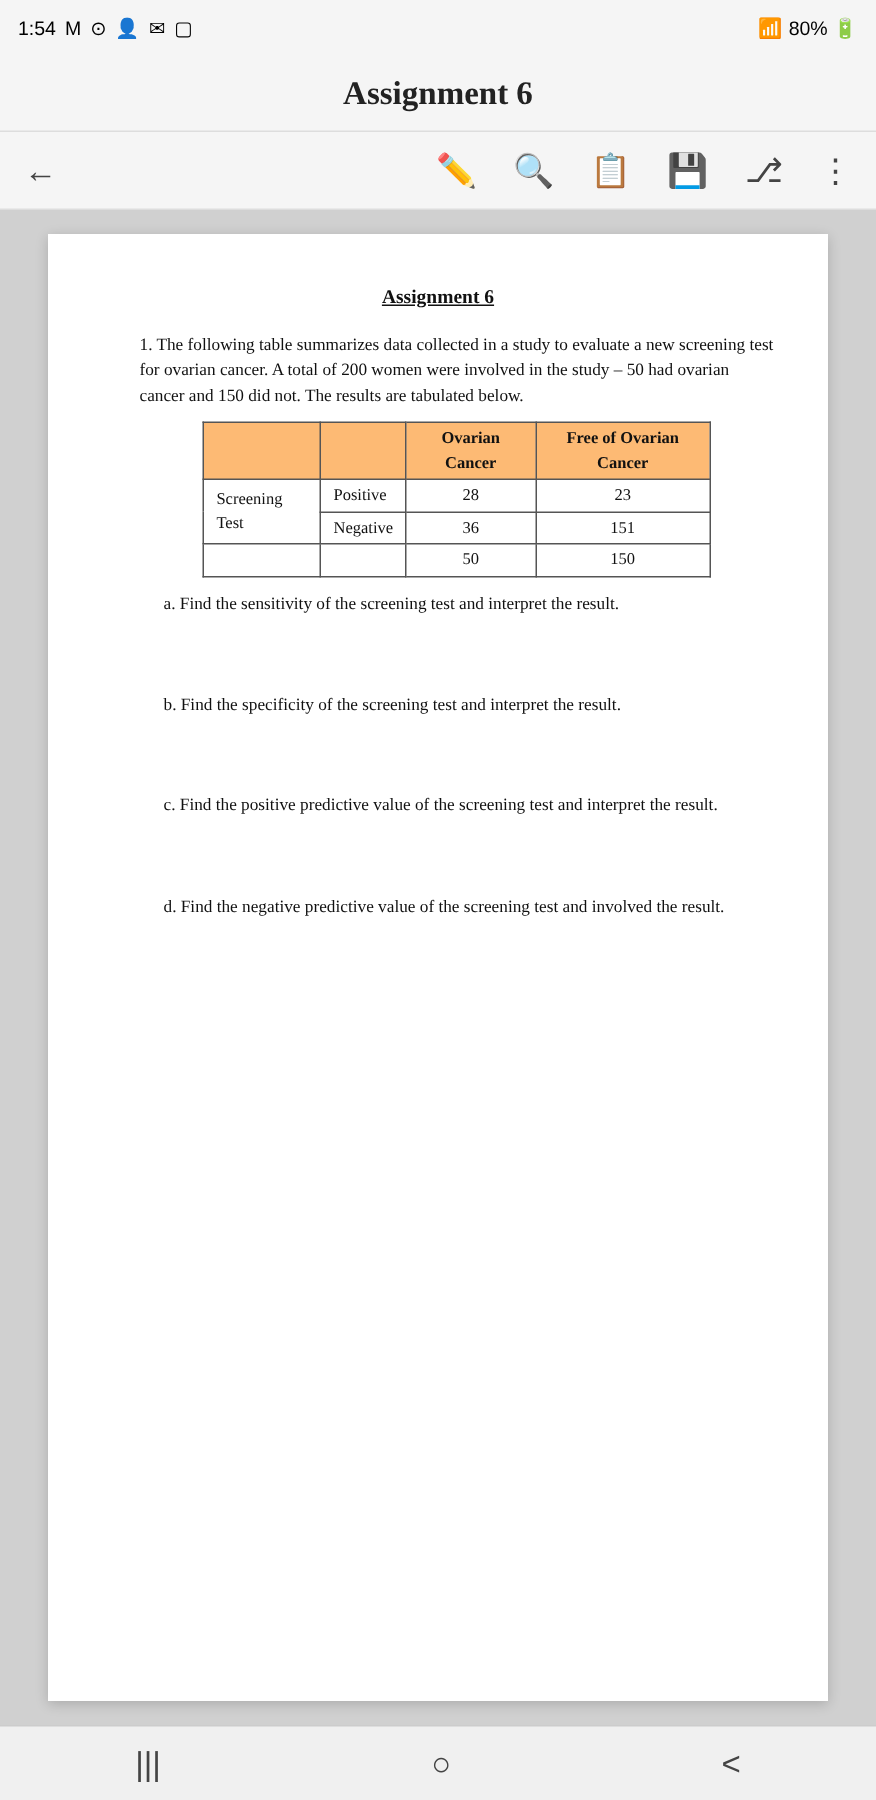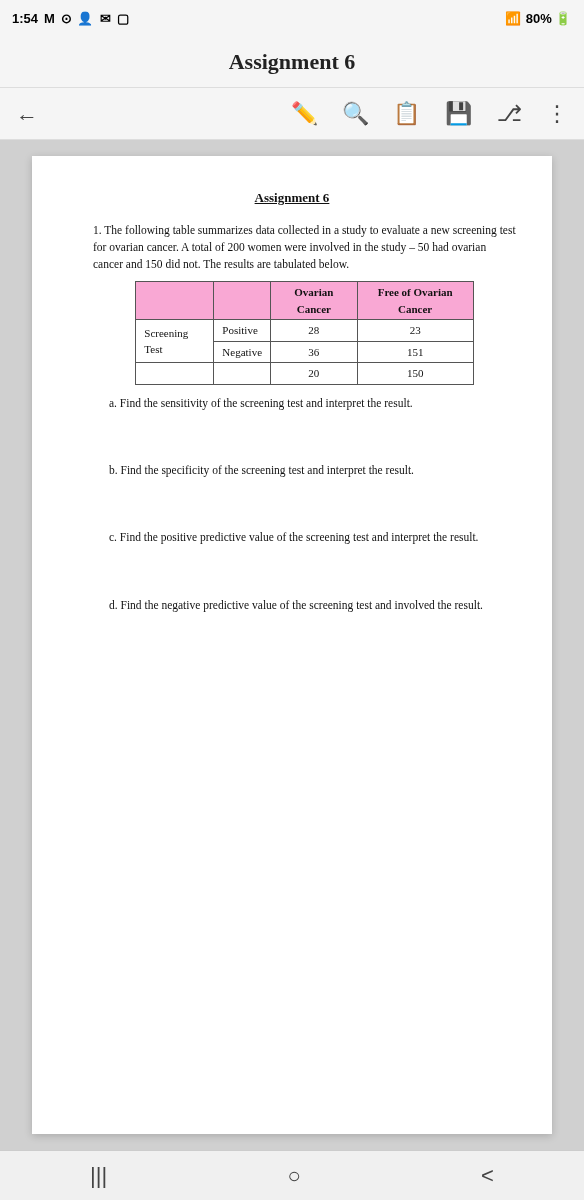--- a/index.html
+++ b/index.html
@@ -15,21 +15,21 @@
     
     .status-bar {
       width: 100%;
       height: 36px;
       background: #f5f5f5;
       display: flex;
       align-items: center;
       justify-content: space-between;
       padding: 0 12px;
       font-size: 13px;
-      font-weight: bold;
+      font-weight: normal;
     }
     .status-left {
       display: flex;
       align-items: center;
       gap: 6px;
       font-size: 13px;
     }
     .status-right {
       display: flex;
       align-items: center;
@@ -135,21 +135,21 @@
     .screening-table td, .screening-table th {
       border: 1px solid #555;
       padding: 2px 8px;
       text-align: center;
     }
     .screening-table td.label-cell {
       text-align: left;
     }
     .screening-table .header-row th {
       font-weight: bold;
-      background: #f9a8d4;
+      background: #fdba74;
     }
 
     
     .bottom-nav {
       width: 100%;
       height: 50px;
       background: #f0f0f0;
       position: absolute;
       bottom: 0;
       left: 0;
@@ -229,21 +229,21 @@
             <td>23</td>
           </tr>
           <tr>
             <td class="label-cell">Negative</td>
             <td>36</td>
             <td>151</td>
           </tr>
           <tr>
             <td></td>
             <td></td>
-            <td>20</td>
+            <td>50</td>
             <td>150</td>
           </tr>
         </tbody>
       </table>
 
       <div class="sub-question">a.   Find the sensitivity of the screening test and interpret the result.</div>
       <div style="height:30px;"></div>
       <div class="sub-question">b.   Find the specificity of the screening test and interpret the result.</div>
       <div style="height:30px;"></div>
       <div class="sub-question">c.   Find the positive predictive value of the screening test and interpret the result.</div>

